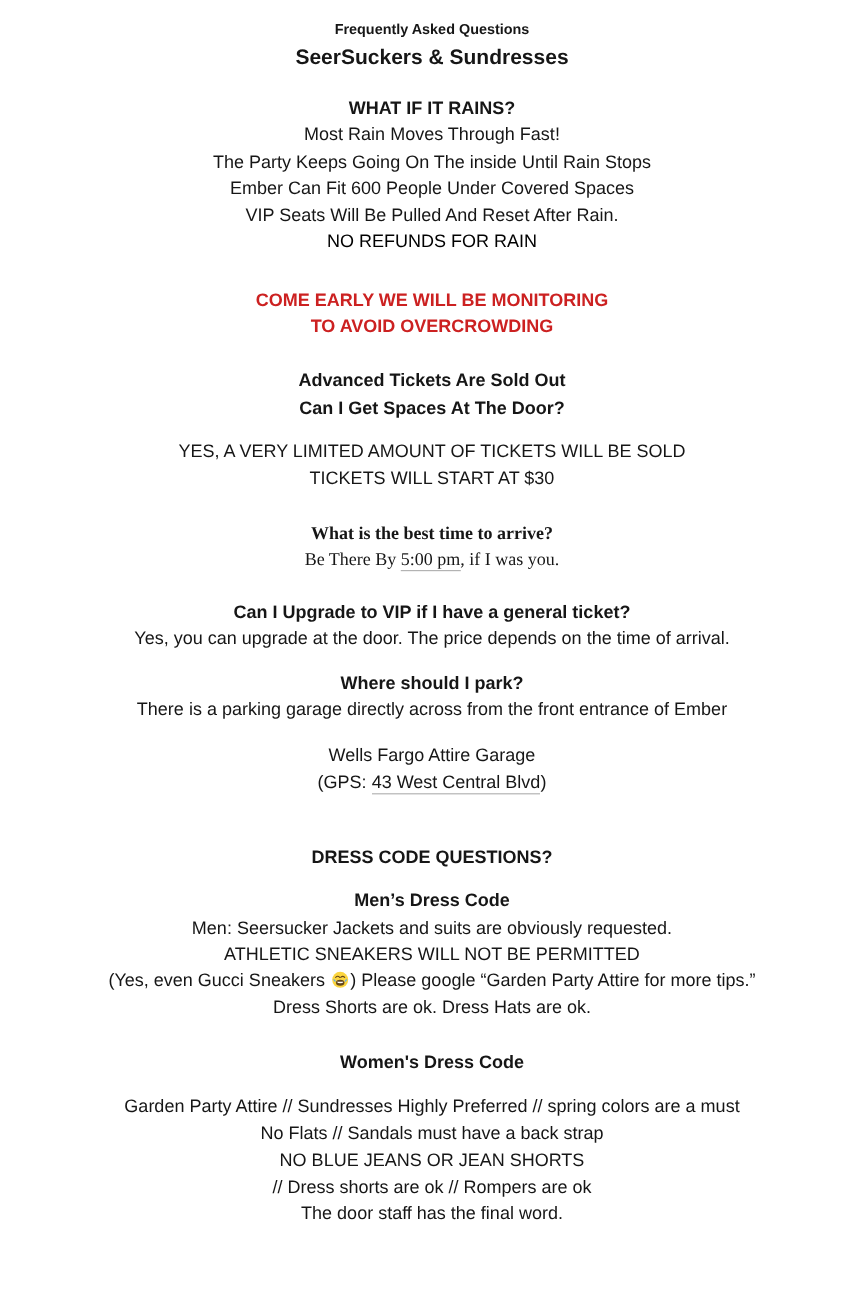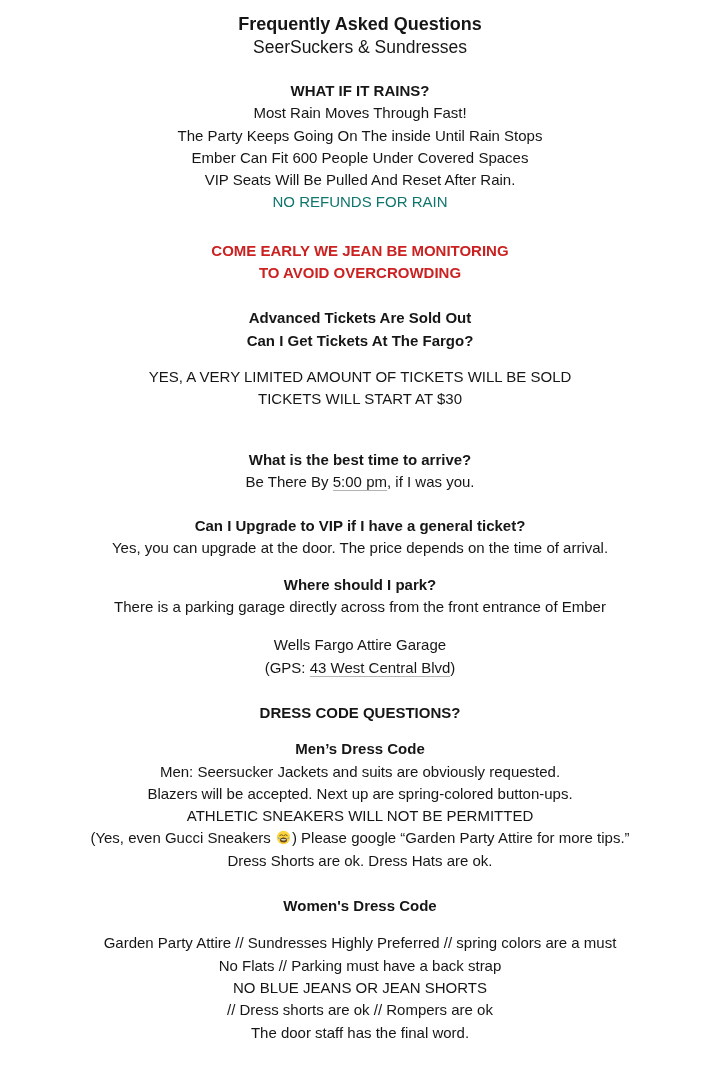--- a/index.html
+++ b/index.html
@@ -15,46 +15,46 @@
     color: #161616;
   }
   .doc {
     padding-top: 13px;
     text-align: center;
     font-size: 15px;
     line-height: 22.3px;
   }
   .line { white-space: pre-wrap; }
   .title-line {
-    font-size: 18px;
+    font-size: 12px;
     line-height: 23px;
     font-weight: bold;
   }
   .subtitle-line {
     font-size: 17.5px;
     line-height: 23px;
-    font-weight: normal;
+    font-weight: bold;
   }
   .bold { font-weight: bold; }
-  .blue { color: #0f766e; }
+  .blue { color: #000000; }
   .red  { color: #cc2121; font-weight: bold; }
   .ul-gray {
     border-bottom: 1.5px solid #b3b3b3;
     padding-bottom: 0.5px;
   }
   
   .b-rain      { margin-top: 21px; }
   .b-warning   { margin-top: 26px; }
   .b-adv       { margin-top: 23px; }
   .b-yes       { margin-top: 14px; }
-  .b-arrive    { margin-top: 38px; }
+  .b-arrive    { margin-top: 23px; font-family: Liberation Serif, serif; }
   .b-vip       { margin-top: 22px; }
   .b-park      { margin-top: 14px; }
   .b-wells     { margin-top: 16px; }
-  .b-dressq    { margin-top: 23px; }
+  .b-dressq    { margin-top: 40px; }
   .b-men       { margin-top: 14px; }
   .b-women-hdr { margin-top: 23px; }
   .b-women-body{ margin-top: 15px; }
   .emoji-svg {
     display: inline-block;
     width: 15px;
     height: 15px;
     vertical-align: -2px;
     margin: 0 1px;
   }
@@ -70,27 +70,27 @@
   <div class="b-rain">
     <div class="line bold">WHAT IF IT RAINS?</div>
     <div class="line">Most Rain Moves Through Fast!</div>
     <div class="line">The Party Keeps Going On The inside Until Rain Stops</div>
     <div class="line">Ember Can Fit 600 People Under Covered Spaces</div>
     <div class="line">VIP Seats Will Be Pulled And Reset After Rain.</div>
     <div class="line blue">NO REFUNDS FOR RAIN</div>
   </div>
 
   <div class="b-warning">
-    <div class="line red">COME EARLY WE JEAN BE MONITORING</div>
+    <div class="line red">COME EARLY WE WILL BE MONITORING</div>
     <div class="line red">TO AVOID OVERCROWDING</div>
   </div>
 
   <div class="b-adv">
     <div class="line bold">Advanced Tickets Are Sold Out</div>
-    <div class="line bold">Can I Get Tickets At The Fargo?</div>
+    <div class="line bold">Can I Get Spaces At The Door?</div>
   </div>
 
   <div class="b-yes">
     <div class="line">YES, A VERY LIMITED AMOUNT OF TICKETS WILL BE SOLD</div>
     <div class="line">TICKETS WILL START AT $30</div>
   </div>
 
   <div class="b-arrive">
     <div class="line bold">What is the best time to arrive?</div>
     <div class="line"><span>Be There By </span><span class="ul-gray">5:00 pm</span><span>, if I was you.</span></div>
@@ -111,39 +111,38 @@
     <div class="line"><span>(GPS: </span><span class="ul-gray">43 West Central Blvd</span><span>)</span></div>
   </div>
 
   <div class="b-dressq">
     <div class="line bold">DRESS CODE QUESTIONS?</div>
   </div>
 
   <div class="b-men">
     <div class="line bold">Men’s Dress Code</div>
     <div class="line">Men: Seersucker Jackets and suits are obviously requested.</div>
-    <div class="line">Blazers will be accepted. Next up are spring-colored button-ups.</div>
     <div class="line">ATHLETIC SNEAKERS WILL NOT BE PERMITTED</div>
     <div class="line"><span>(Yes, even Gucci Sneakers </span><span><svg class="emoji-svg" viewBox="0 0 36 36" aria-hidden="true">
             <circle cx="18" cy="18" r="16" fill="#fcd53f"></circle>
             <path d="M9 13 q4 -4 8 0" stroke="#65471b" stroke-width="2.2" fill="none" stroke-linecap="round"></path>
             <path d="M19 13 q4 -4 8 0" stroke="#65471b" stroke-width="2.2" fill="none" stroke-linecap="round"></path>
             <ellipse cx="18" cy="24" rx="8.5" ry="6" fill="#65471b"></ellipse>
             <path d="M11.5 22 h13 q-1 3 -6.5 3 t-6.5 -3 z" fill="#ffffff"></path>
             <path d="M4.5 16 q4 1.5 5 6 q-5 0.5 -5 -6 z" fill="#5dadec"></path>
             <path d="M31.5 16 q-4 1.5 -5 6 q5 0.5 5 -6 z" fill="#5dadec"></path>
           </svg></span><span>) Please google “Garden Party Attire for more tips.”</span></div>
     <div class="line">Dress Shorts are ok. Dress Hats are ok.</div>
   </div>
 
   <div class="b-women-hdr">
     <div class="line bold">Women's Dress Code</div>
   </div>
 
   <div class="b-women-body">
     <div class="line">Garden Party Attire // Sundresses Highly Preferred // spring colors are a must</div>
-    <div class="line">No Flats // Parking must have a back strap</div>
+    <div class="line">No Flats // Sandals must have a back strap</div>
     <div class="line">NO BLUE JEANS OR JEAN SHORTS</div>
     <div class="line">// Dress shorts are ok // Rompers are ok</div>
     <div class="line">The door staff has the final word.</div>
   </div>
 
 </div>
 
 </body></html>

